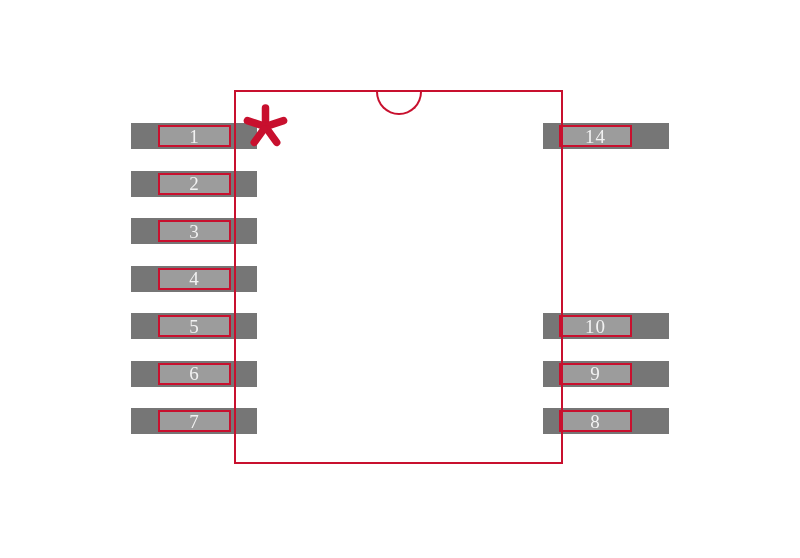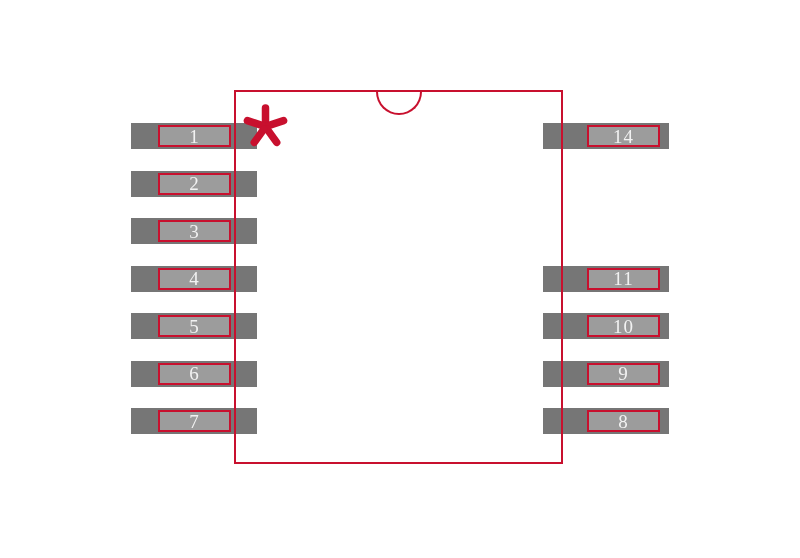--- a/index.html
+++ b/index.html
@@ -30,21 +30,21 @@
   .pad.right{left:543px;}
   .row0{top:123px}.row1{top:170.5px}.row2{top:218px}
   .row3{top:265.5px}.row4{top:313px}.row5{top:360.5px}.row6{top:408px}
   .pin-outline{
     position:absolute;top:2px;width:73px;height:22px;box-sizing:border-box;
     border:2px solid var(--outline-red,#c8102e);
     background:var(--pad-inner-gray,#9c9c9c);
     display:flex;align-items:center;justify-content:center;
   }
   .pad.left  .pin-outline{left:27px;}
-  .pad.right .pin-outline{left:44px;}
+  .pad.right .pin-outline{left:16px;}
   .pin-num{
     font-size:19px;line-height:1;letter-spacing:1px;
     color:var(--pin-text,#f2f2f2);
   }
   
   .asterisk{position:absolute;left:243px;top:104px;width:45px;height:46px;z-index:3;}
   .asterisk line{
     stroke:var(--outline-red,#c8102e);stroke-width:7.5;stroke-linecap:round;
   }
 </style>
@@ -98,25 +98,20 @@
     <div class="pin-outline">
       <span class="pin-num">7</span>
     </div>
   </div>
 
   <div class="pad right row0">
     <div class="pin-outline">
       <span class="pin-num">14</span>
     </div>
   </div>
-  <div class="pad right row3">
-    <div class="pin-outline">
-      <span class="pin-num">11</span>
-    </div>
-  </div>
   <div class="pad right row4">
     <div class="pin-outline">
       <span class="pin-num">10</span>
     </div>
   </div>
   <div class="pad right row5">
     <div class="pin-outline">
       <span class="pin-num">9</span>
     </div>
   </div>

